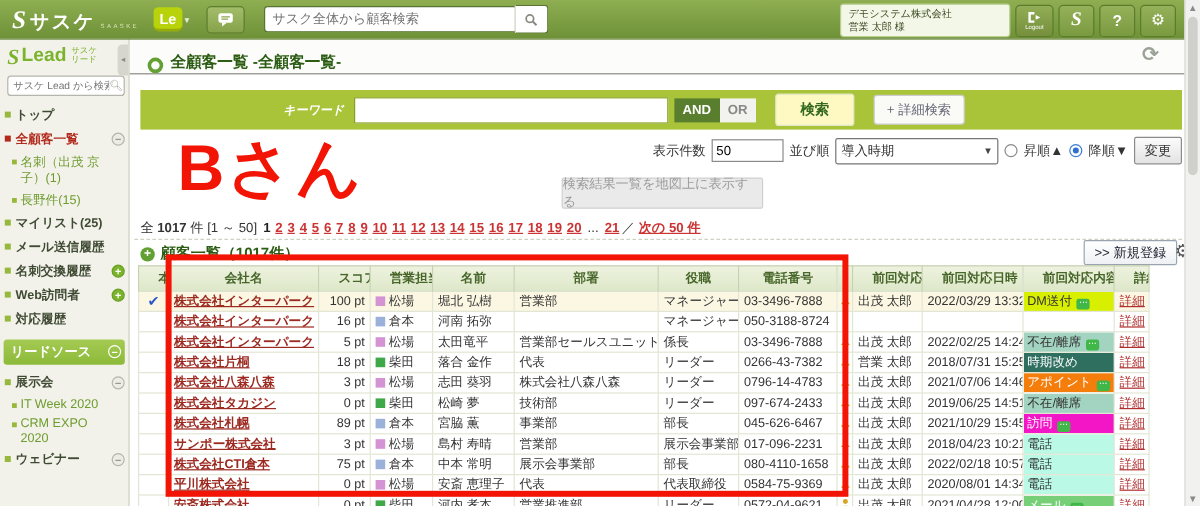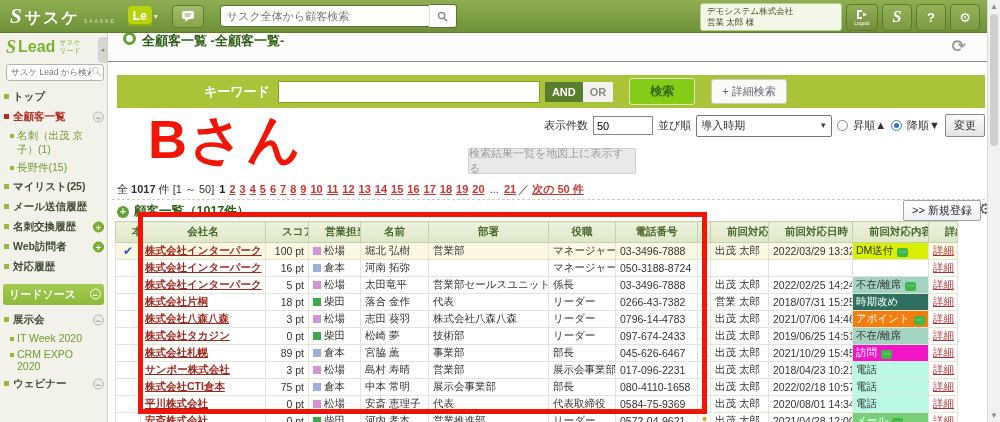--- a/index.html
+++ b/index.html
@@ -26,21 +26,21 @@
   .top-right{position:absolute;right:8px;top:3px;display:flex;gap:4px;align-items:center;}
   .account-box{background:#f3f7e7;border:1px solid #b9cf8e;border-radius:3px;font-size:8.5px;
                line-height:1.3;padding:2px 6px;color:#3c4a22;width:128px;}
   .logout-btn{width:30px;height:25px;background:linear-gradient(#91ad55,#758f3c);border:1px solid #5c7c2c;
               border-radius:4px;color:#fff;display:flex;flex-direction:column;align-items:center;justify-content:center;font-size:5px;line-height:1.2;}
   .icon-btn{width:28px;height:25px;background:linear-gradient(#95b159,#7a9a40);border:1px solid #5c7c2c;
             border-radius:4px;color:#fff;display:flex;align-items:center;justify-content:center;font-weight:bold;font-size:13px;}
   .icon-btn .smark{font-family:"Liberation Serif",serif;font-style:italic;font-size:16px;}
   
   .titlebar{position:absolute;left:107px;top:32px;width:881px;height:29px;background:#fcfcfa;
-            border-bottom:1px solid #8a8a82;display:flex;align-items:flex-start;z-index:4;}
+            border-bottom:1px solid #8a8a82;display:flex;align-items:flex-end;z-index:4;}
   .title-icon{width:7px;height:7px;border:3px solid #63a033;border-radius:50%;margin:0 6px 0 16px;}
   .page-title{font-size:13px;font-weight:bold;color:#2c5d14;}
   .print-btn{position:absolute;right:50px;top:4px;height:20px;border:1px solid #9ab0c8;border-radius:4px;
              background:linear-gradient(#ffffff,#e8eef5);display:flex;align-items:center;gap:4px;
              padding:0 8px;font-size:11px;color:#334;}
   .refresh-btn{position:absolute;right:22px;top:4px;font-size:17px;color:#9aa296;font-weight:bold;}
   
   .sidebar{position:absolute;left:0;top:32px;width:107px;height:390px;background:#f2f2eb;
            border-right:1px solid #cfcfc5;z-index:4;overflow:hidden;}
   .sb-logo{padding:6px 4px 2px 6px;color:#7cb32c;display:flex;align-items:center;line-height:1;}
@@ -61,25 +61,25 @@
   .sb-section{margin:7px 3px 5px 3px;background:linear-gradient(#a4ca52,#8cba3a);border-radius:3px;color:#fff;
               font-weight:bold;font-size:11px;padding:3px 6px;position:relative;}
   .sb-right{position:absolute;right:3px;top:50%;transform:translateY(-50%);width:11px;height:11px;border-radius:50%;
             font-size:9px;line-height:10px;text-align:center;box-sizing:border-box;cursor:pointer;}
   .sb-right.minus{background:#ecece6;border:1px solid #b5b5ad;color:#98988e;}
   .sb-right.plus{background:#7cb32c;border:1px solid #6aa024;color:#fff;}
   .sb-right.minus-white{background:transparent;border:1px solid #fff;color:#fff;}
   
   .kw-bar{position:absolute;left:117px;top:75px;width:868px;height:33px;background:#aac43a;
           display:flex;align-items:center;z-index:1;}
-  .kw-label{color:#fff;font-weight:bold;font-size:13px;margin-left:87px;}
+  .kw-label{color:#fff;font-weight:bold;font-size:10px;margin-left:119px;font-style:italic;}
   .kw-input{width:252px;height:20px;border:1px solid #88a21f;margin-left:8px;font-size:11px;padding:0 4px;outline:none;}
   .kw-and{background:#597f2e;color:#fff;font-size:11px;font-weight:bold;padding:4px 7px;margin-left:5px;cursor:pointer;}
   .kw-or{background:#f2f2ee;color:#888;font-size:11px;font-weight:bold;padding:4px 7px;cursor:pointer;}
-  .kw-search{margin-left:16px;background:#84cc16;color:#33691e;font-weight:bold;font-size:12px;padding:4px 20px;
+  .kw-search{margin-left:16px;background:#fef9c3;color:#33691e;font-weight:bold;font-size:12px;padding:4px 20px;
              border-radius:3px;border:1px solid #e0e8c8;cursor:pointer;}
   .kw-adv{margin-left:16px;background:#fafaf6;color:#667;font-size:11px;padding:4px 10px;border-radius:3px;border:1px solid #ccc;cursor:pointer;}
   .controls{position:absolute;top:114px;left:0;width:985px;display:flex;justify-content:flex-end;
             align-items:center;gap:5px;font-size:11px;color:#333;}
   .ps-input{width:52px;height:17px;border:1px solid #8a8a8a;font-size:11px;padding:0 3px;outline:none;}
   .sort-select{width:126px;height:20px;border:1px solid #767676;border-radius:2px;background:#fff;
                display:flex;align-items:center;justify-content:space-between;padding:0 4px;font-size:11px;cursor:pointer;}
   .radio{width:11px;height:11px;border:1px solid #8a8a8a;border-radius:50%;background:#fff;display:inline-block;
          vertical-align:-2px;box-sizing:border-box;position:relative;cursor:pointer;}
   .radio.checked{border-color:#3a7bd5;}

